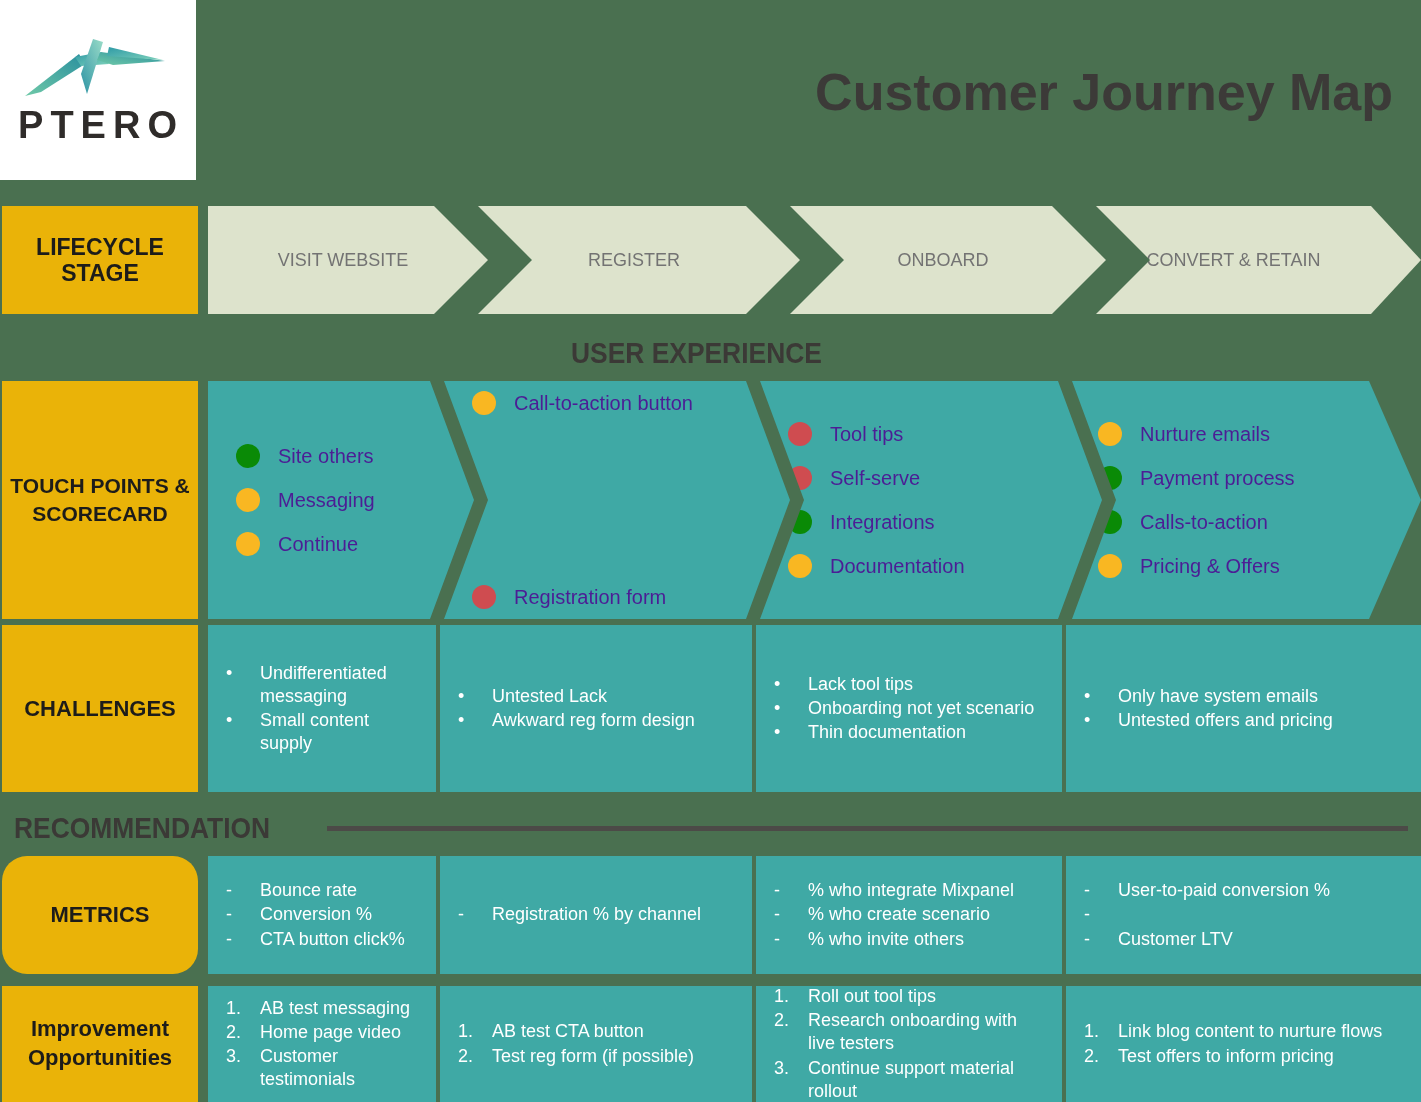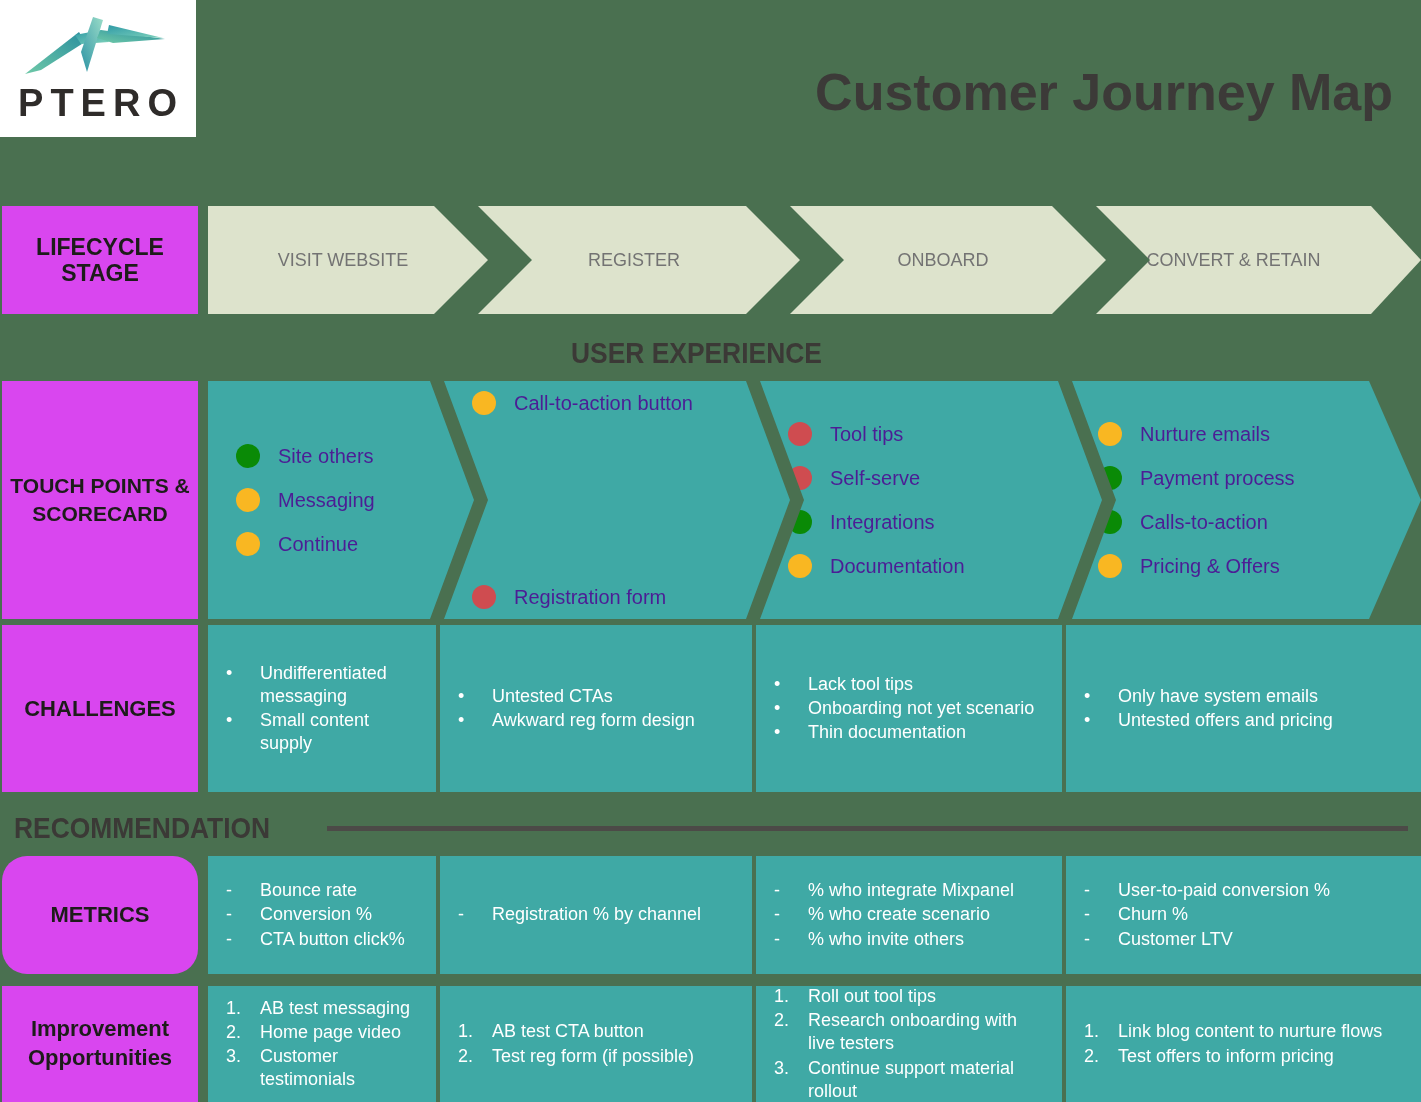--- a/index.html
+++ b/index.html
@@ -17,21 +17,21 @@
 
   
   .header {
     position: absolute;
     left: 0; top: 0;
     width: 1421px; height: 196px;
   }
   .logo-box {
     position: absolute;
     left: 0; top: 0;
-    width: 196px; height: 137px;
+    width: 196px; height: 180px;
     background: #ffffff;
     display: flex;
     flex-direction: column;
     align-items: center;
     justify-content: center;
   }
   .logo-mark { width: 150px; height: 68px; display: block; }
   .logo-word {
     font-size: 38px;
     font-weight: bold;
@@ -51,21 +51,21 @@
     letter-spacing: 0px;
     white-space: nowrap;
   }
 
   
   .row { position: absolute; left: 0; width: 1421px; }
   .rowlabel {
     position: absolute;
     left: 2px;
     width: 196px;
-    background: #d946ef;
+    background: #eab308;
     display: flex;
     align-items: center;
     justify-content: center;
     text-align: center;
     color: #1d1c1a;
     font-weight: bold;
     box-sizing: border-box;
     padding: 4px 6px;
   }
 
@@ -362,21 +362,21 @@
           <li>
             <span class="mk">•</span>
             <span class="tx">Small content supply</span>
           </li>
         </ul>
       </div>
       <div class="card" style="left: 232px; width: 312px;">
         <ul>
           <li>
             <span class="mk">•</span>
-            <span class="tx">Untested CTAs</span>
+            <span class="tx">Untested Lack</span>
           </li>
           <li>
             <span class="mk">•</span>
             <span class="tx">Awkward reg form design</span>
           </li>
         </ul>
       </div>
       <div class="card" style="left: 548px; width: 306px;">
         <ul>
           <li>
@@ -457,21 +457,20 @@
         </ul>
       </div>
       <div class="card" style="left: 858px; width: 355px;">
         <ul>
           <li>
             <span class="mk">-</span>
             <span class="tx">User-to-paid conversion %</span>
           </li>
           <li>
             <span class="mk">-</span>
-            <span class="tx">Churn %</span>
           </li>
           <li>
             <span class="mk">-</span>
             <span class="tx">Customer LTV</span>
           </li>
         </ul>
       </div>
     </div>
 </div>
 

